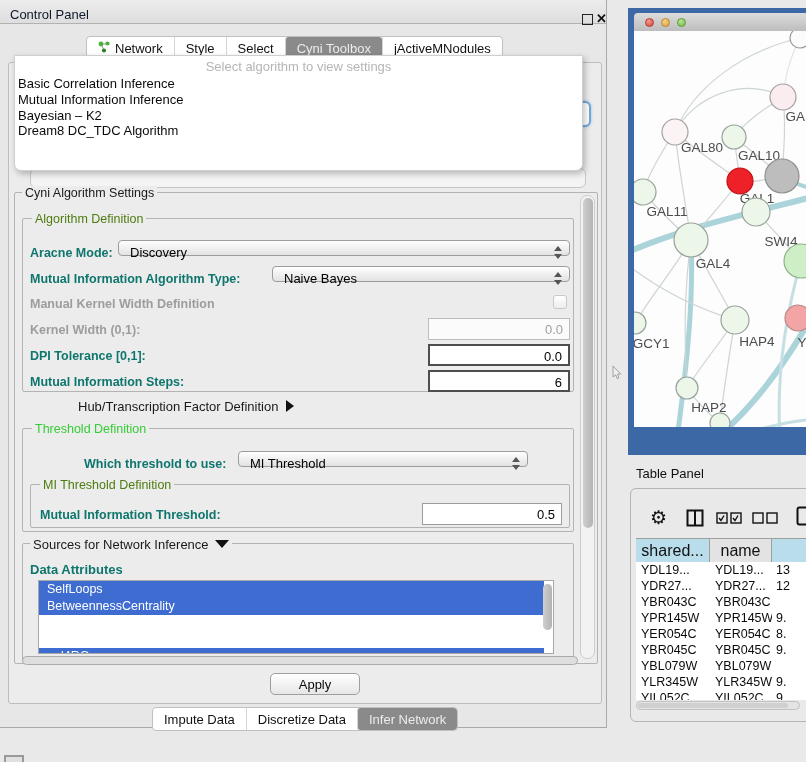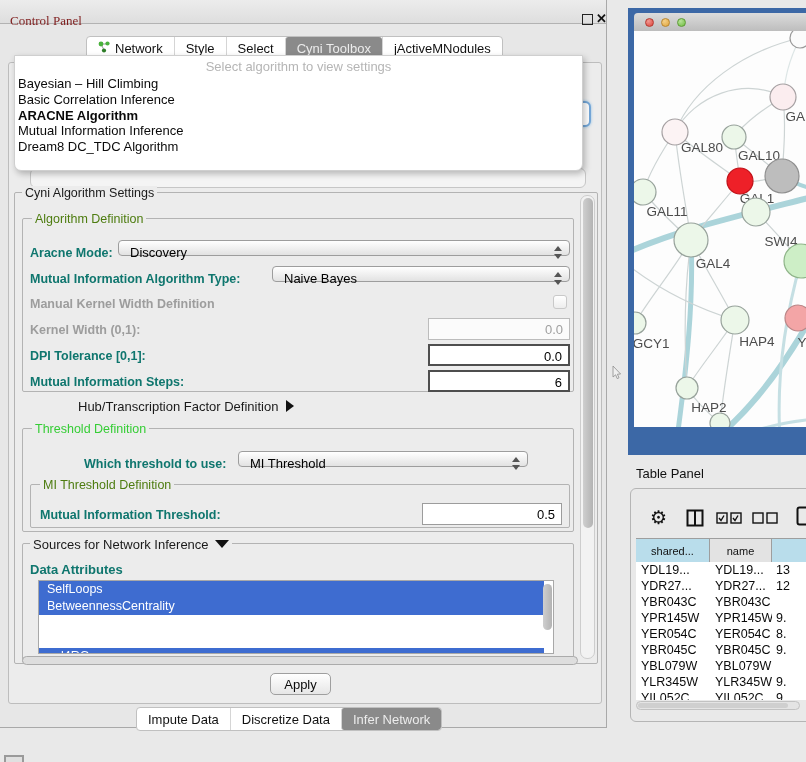--- a/index.html
+++ b/index.html
@@ -4,32 +4,32 @@
 <style>
   html,body{margin:0;padding:0;}
   body{width:806px;height:762px;position:relative;overflow:hidden;background:#e9e9e9;
        font-family:"Liberation Sans",sans-serif;-webkit-font-smoothing:antialiased;}
   .abs{position:absolute;}
   
   #cp{left:0;top:8;width:607px;height:728px;background:#e7e7e7;border:1px solid #a9a9a9;
       border-left:none;box-sizing:border-box;}
   #cp-header{left:0;top:8;width:606px;height:23px;background:linear-gradient(#ececec,#dedede);
       border-bottom:1px solid #b2b2b2;}
-  #cp-title{left:10px;top:13px;font-size:13px;color:#7f1d1d;font-family:Liberation Serif, serif;}
+  #cp-title{left:10px;top:7px;font-size:13px;color:#0f172a;}
   .win-glyph{font-size:11px;color:#222;line-height:11px;}
   #float-btn{left:582px;top:14px;width:9px;height:9px;border:1.5px solid #222;background:transparent;}
   #close-btn{left:596px;top:13px;font-weight:bold;font-size:13px;color:#111;}
   
   .seg-bar{display:flex;align-items:stretch;background:#ffffff;border:1px solid #c0c0c0;
       border-radius:4px;height:22px;overflow:hidden;}
   .seg{display:flex;align-items:center;padding:0 11px;font-size:13px;color:#111;position:relative;}
   .seg + .seg{border-left:1px solid #d5d5d5;}
   .seg.sel{background:#8a8a8a;color:#ececec;border-radius:3px;}
   #top-tabs{left:86px;top:36px;}
-  #bottom-tabs{left:136px;top:707px;}
+  #bottom-tabs{left:152px;top:707px;}
   .net-ic{margin-right:5px;display:inline-block;}
   
   #content{left:8px;top:62px;width:594px;height:642px;background:#ececec;border:1px solid #bdbdbd;
       border-radius:3px;box-sizing:border-box;}
   
   #ring-combo{left:500px;top:101px;width:91px;height:26px;background:#fff;border:2px solid #74a7d8;
       border-radius:6px;box-shadow:0 0 3px #8fc0e8;box-sizing:border-box;}
   #faint-box{left:30px;top:168px;width:556px;height:20px;background:#f4f4f4;border:1px solid #c6c6c6;
       border-radius:6px;box-sizing:border-box;}
   
@@ -69,40 +69,40 @@
   
   .vsb-track{position:absolute;background:#f2f2f2;border:1px solid #cdcdcd;border-radius:7px;box-sizing:border-box;}
   .sb-thumb{position:absolute;background:linear-gradient(90deg,#cfcfcf,#b3b3b3);border-radius:6px;}
   .hsb-thumb{position:absolute;background:#dedede;border:1px solid #ababab;border-radius:5px;box-sizing:border-box;}
   
   #attr-list{left:38px;top:580px;width:516px;height:74px;background:#fff;border:1px solid #a8a8a8;
       box-sizing:border-box;overflow:hidden;}
   .attr-item{height:17px;line-height:17px;padding-left:8px;font-size:12.5px;}
   .attr-item.attr-sel{background:#3e6cd0;color:#fff;width:497px;}
   
-  #apply{left:270px;top:673px;width:61px;height:22px;background:linear-gradient(#ffffff,#e6e6e6);
+  #apply{left:270px;top:673px;width:90px;height:22px;background:linear-gradient(#ffffff,#e6e6e6);
       border:1px solid #9f9f9f;border-radius:5px;font-size:13px;color:#0a0a0a;text-align:center;
       line-height:21px;box-sizing:border-box;}
   
   #blue-frame{left:628px;top:8px;width:178px;height:447px;background:#3c68a6;}
   #net-titlebar{left:634px;top:13px;width:172px;height:18px;background:linear-gradient(#dcdcdc,#bdbdbd);
       border-bottom:1px solid #979797;border-radius:4px 0 0 0;}
   .light{position:absolute;top:5px;width:9px;height:9px;border-radius:50%;box-sizing:border-box;}
   #lt-close{left:11px;background:radial-gradient(circle at 35% 30%,#f09a93,#dd4238);border:0.5px solid #b53a31;}
   #lt-min{left:27px;background:radial-gradient(circle at 35% 30%,#f3d089,#e2a43a);border:0.5px solid #b8862f;}
   #lt-zoom{left:43px;background:radial-gradient(circle at 35% 30%,#b8e39a,#6fbc3f);border:0.5px solid #5d9b36;}
   #net-canvas{left:634px;top:31px;width:172px;height:396px;background:#fdfdfd;overflow:hidden;}
   
   #tp-title{left:636px;top:466px;font-size:13px;color:#111;}
   #tp-box{left:630px;top:488px;width:180px;height:234px;background:#e9e9e9;border:1px solid #b5b5b5;
       border-radius:6px 0 0 6px;box-sizing:border-box;}
   .tool-ic{position:absolute;top:508px;}
   #tbl-header{left:636px;top:538px;width:170px;height:24px;display:flex;border-top:1px solid #9e9e9e;}
   .th{box-sizing:border-box;border-right:1px solid #9e9e9e;border-bottom:1px solid #9e9e9e;
-      font-size:11px;color:#111;display:flex;align-items:center;justify-content:center;background:#e3e3e3;}
+      font-size:16px;color:#111;display:flex;align-items:center;justify-content:center;background:#e3e3e3;}
   .th.hl{background:#b9ddeb;}
   #tbl-rows{left:636px;top:562px;width:170px;height:138px;background:#fff;overflow:hidden;}
   .tr{display:flex;height:16px;line-height:16px;font-size:12.5px;color:#0a0a0a;}
   .td{box-sizing:border-box;padding-left:5px;white-space:nowrap;overflow:hidden;}
   .td.c1{width:74px;} .td.c2{width:62px;} .td.c3{width:34px;padding-left:4px;}
   #tbl-hsb{left:636px;top:701px;width:164px;height:9px;background:#e4e4e4;border:1px solid #c2c2c2;
       border-radius:5px;box-sizing:border-box;}
   #misc-bl{left:4px;top:755px;width:20px;height:10px;border:2px solid #9a9a9a;background:#e0e0e0;box-sizing:border-box;}
   #top-tick{left:56px;top:0;width:1px;height:8px;background:#9a9a9a;}
 </style>
@@ -144,24 +144,23 @@
 </div>
 
 <div class="abs" id="content"></div>
 
 <div class="abs" id="ring-combo"></div>
 <div class="abs" id="faint-box"></div>
 
 <div class="abs" id="dd">
   <div id="dd-hint">Select algorithm to view settings</div>
   <div>
-      <div class="dd-item">Bayesian – Hill Climbing</div>
       <div class="dd-item">Basic Correlation Inference</div>
-      <div class="dd-item dd-sel">ARACNE Algorithm</div>
       <div class="dd-item">Mutual Information Inference</div>
+      <div class="dd-item">Bayesian – K2</div>
       <div class="dd-item">Dream8 DC_TDC Algorithm</div>
     </div>
 </div>
 
 <div class="abs group" style="left:14px;top:192px;width:584px;height:472px;"></div>
 <span class="gtitle plain" style="left:22px;top:186px;">Cyni Algorithm Settings</span>
 <div class="vsb-track" style="left:580px;top:195px;width:15px;height:464px;">
   <div class="sb-thumb" style="left:2px;top:2px;width:10px;height:330px;"></div>
 </div>
 

